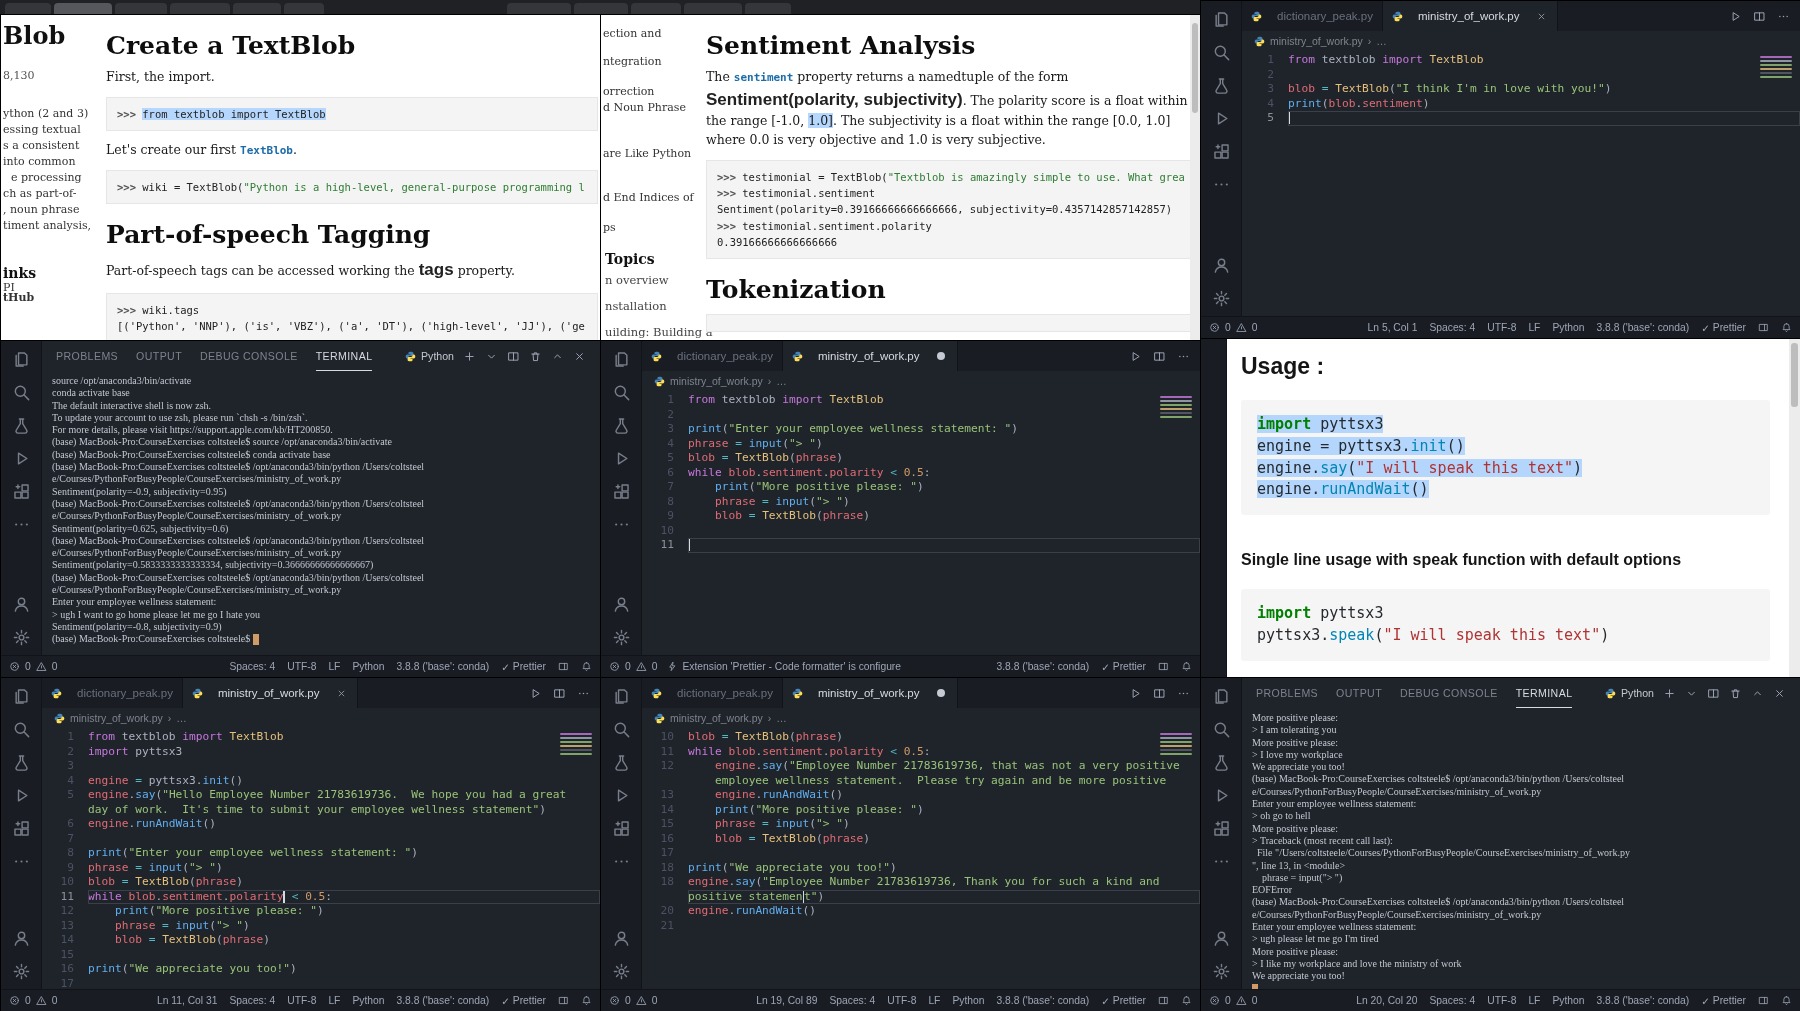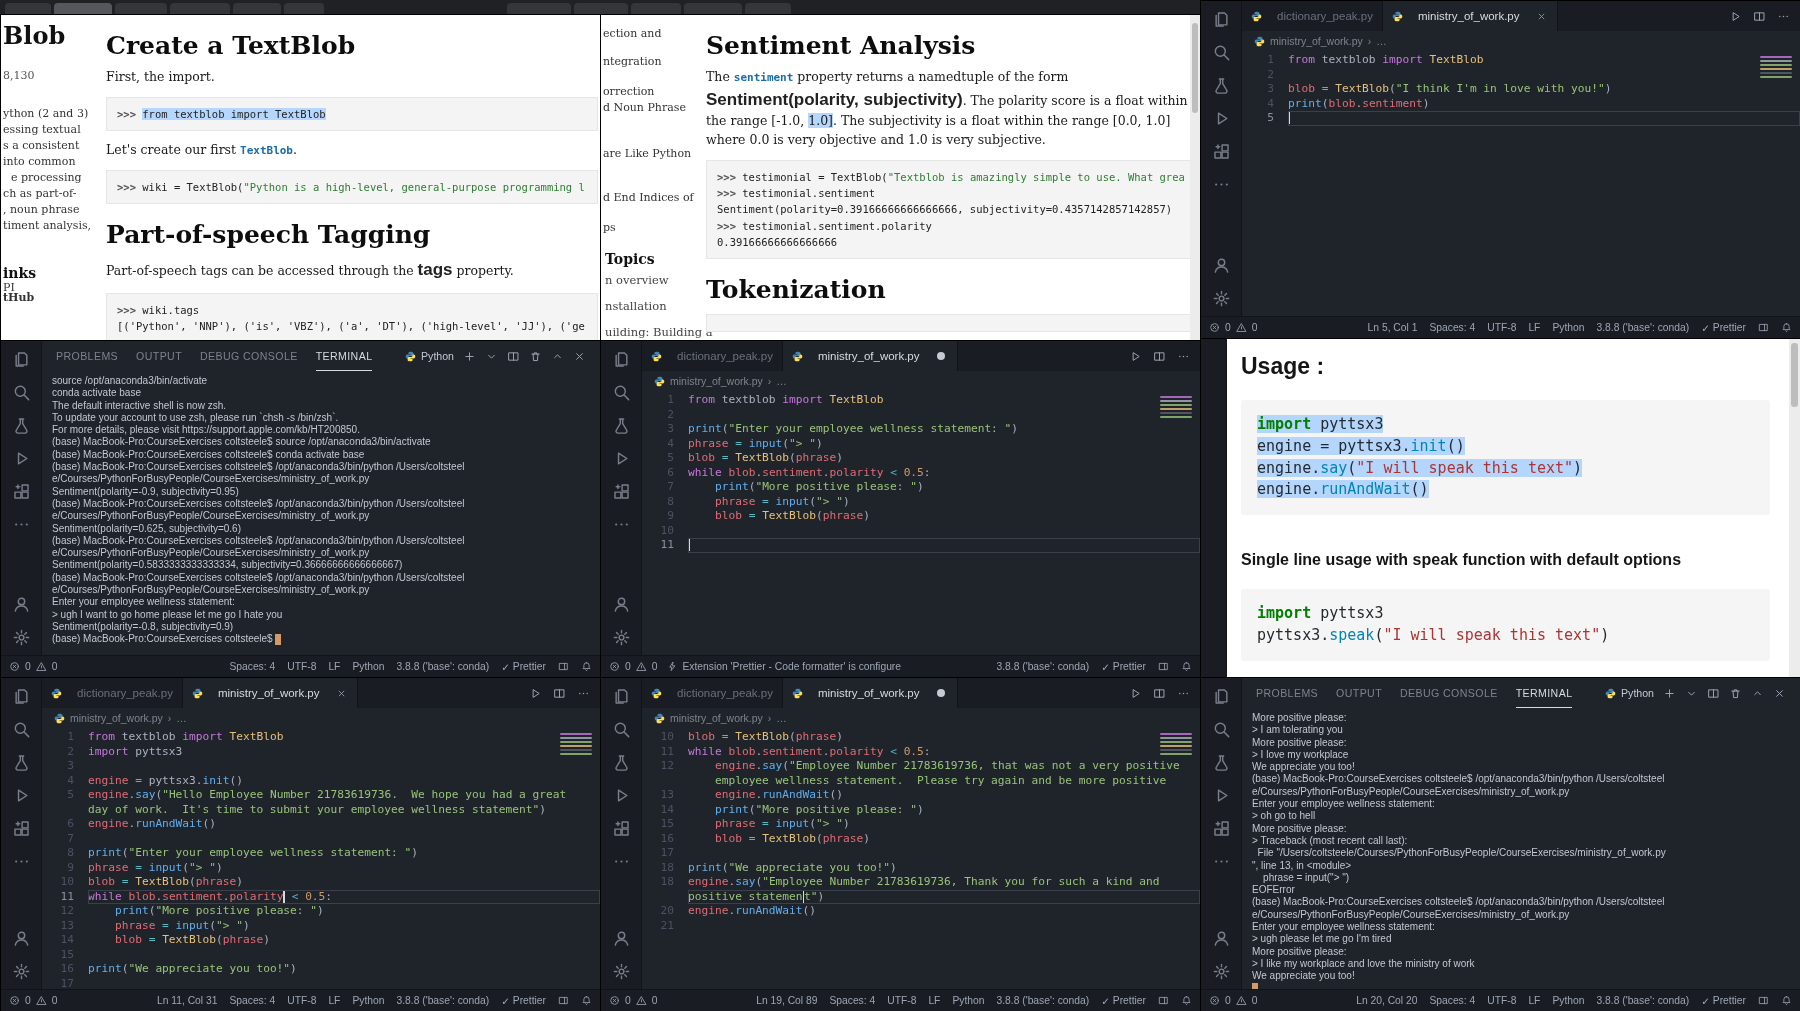--- a/index.html
+++ b/index.html
@@ -57,21 +57,21 @@
 .ic{display:inline-flex;width:13px;height:13px}
 .ic svg{width:100%;height:100%}
 .ic.sm{width:11px;height:11px}
 
 .phead{height:30px;display:flex;align-items:center;padding:0 14px;font-size:10.6px;color:#7d838e;flex-shrink:0}
 .ptabs{display:flex;height:100%;gap:18px}
 .ptab{display:flex;align-items:center;letter-spacing:.4px}
 .ptab.act{color:#d7dae0;box-shadow:inset 0 -1px 0 #d7dae0}
 .pt-actions{margin-left:auto;display:flex;gap:9px;align-items:center;color:#9da5b4}
 .pt-shell{display:flex;align-items:center;gap:5px;color:#c3c8d1}
-.term{flex:1;overflow:hidden;font-family:Liberation Sans, sans-serif;font-size:10px;line-height:12.3px;padding:4px 0 0 10px;color:#c3c8d1;white-space:pre}
+.term{flex:1;overflow:hidden;font-family:Liberation Serif, serif;font-size:10px;line-height:12.3px;padding:4px 0 0 10px;color:#c3c8d1;white-space:pre}
 .tcur{display:inline-block;width:6px;height:11px;background:#d19a66;vertical-align:middle}
 
 .frag{position:absolute;left:2px;white-space:nowrap;font-family:"DejaVu Serif",serif;font-size:11px;color:#333}
 .f-big{font-size:24px;font-weight:bold;color:#111}
 .f-sm{font-size:11px;color:#555}
 .f-b{font-weight:bold;font-size:14px;color:#111}
 .d-main{position:absolute;left:105px;right:2px;top:0;bottom:0}
 .d-h1{font-family:"DejaVu Serif",serif;font-weight:bold;font-size:25px;color:#0d0d0d;margin:16px 0 8px}
 .d-p{font-family:"DejaVu Serif",serif;font-size:12.5px;line-height:1.5;color:#1a1a1a;margin:8px 0}
 .d-code{background:#f4f4f4;border:1px solid #e6e6e6;padding:8px 10px;font-family:"DejaVu Sans Mono",monospace;font-size:10.5px;line-height:1.55;margin:10px 0;white-space:pre;overflow:hidden;color:#222}
@@ -115,21 +115,21 @@
 
   <section class="panel doc" id="p-doc1">
     <div></div>
     <div class="d-main">
       <h1 class="d-h1">Create a TextBlob</h1>
       <p class="d-p">First, the import.</p>
       <div class="d-code"><div class="cline"><span class="dk-pr">&gt;&gt;&gt; </span><span class="dk-sel">from textblob import TextBlob</span></div></div>
       <p class="d-p"><span>Let's create our first </span><span class="cl">TextBlob</span><span>.</span></p>
       <div class="d-code"><div class="cline"><span class="dk-pr">&gt;&gt;&gt; </span><span>wiki = TextBlob(</span><span class="dk-str">"Python is a high-level, general-purpose programming l</span></div></div>
       <h1 class="d-h1">Part-of-speech Tagging</h1>
-      <p class="d-p"><span>Part-of-speech tags can be accessed through the </span><span class="cb">tags</span><span> property.</span></p>
+      <p class="d-p"><span>Part-of-speech tags can be accessed working the </span><span class="cb">tags</span><span> property.</span></p>
       <div class="d-code"><div class="cline"><span class="dk-pr">&gt;&gt;&gt; </span><span>wiki.tags</span></div><div class="cline"><span>[('Python', 'NNP'), ('is', 'VBZ'), ('a', 'DT'), ('high-level', 'JJ'), ('ge</span></div></div>
     </div>
   <div class="frag f-big" style="top: 6px;">Blob</div>
       <div class="frag f-sm" style="top: 54px;">8,130</div>
       <div class="frag" style="top: 92px;">ython (2 and 3)</div>
       <div class="frag" style="top: 108px;">essing textual</div>
       <div class="frag" style="top: 124px;">s a consistent</div>
       <div class="frag" style="top: 140px;">into common</div>
       <div class="frag" style="top: 156px; margin-left: 8px;">e processing</div>
       <div class="frag" style="top: 172px;">ch as part-of-</div>

